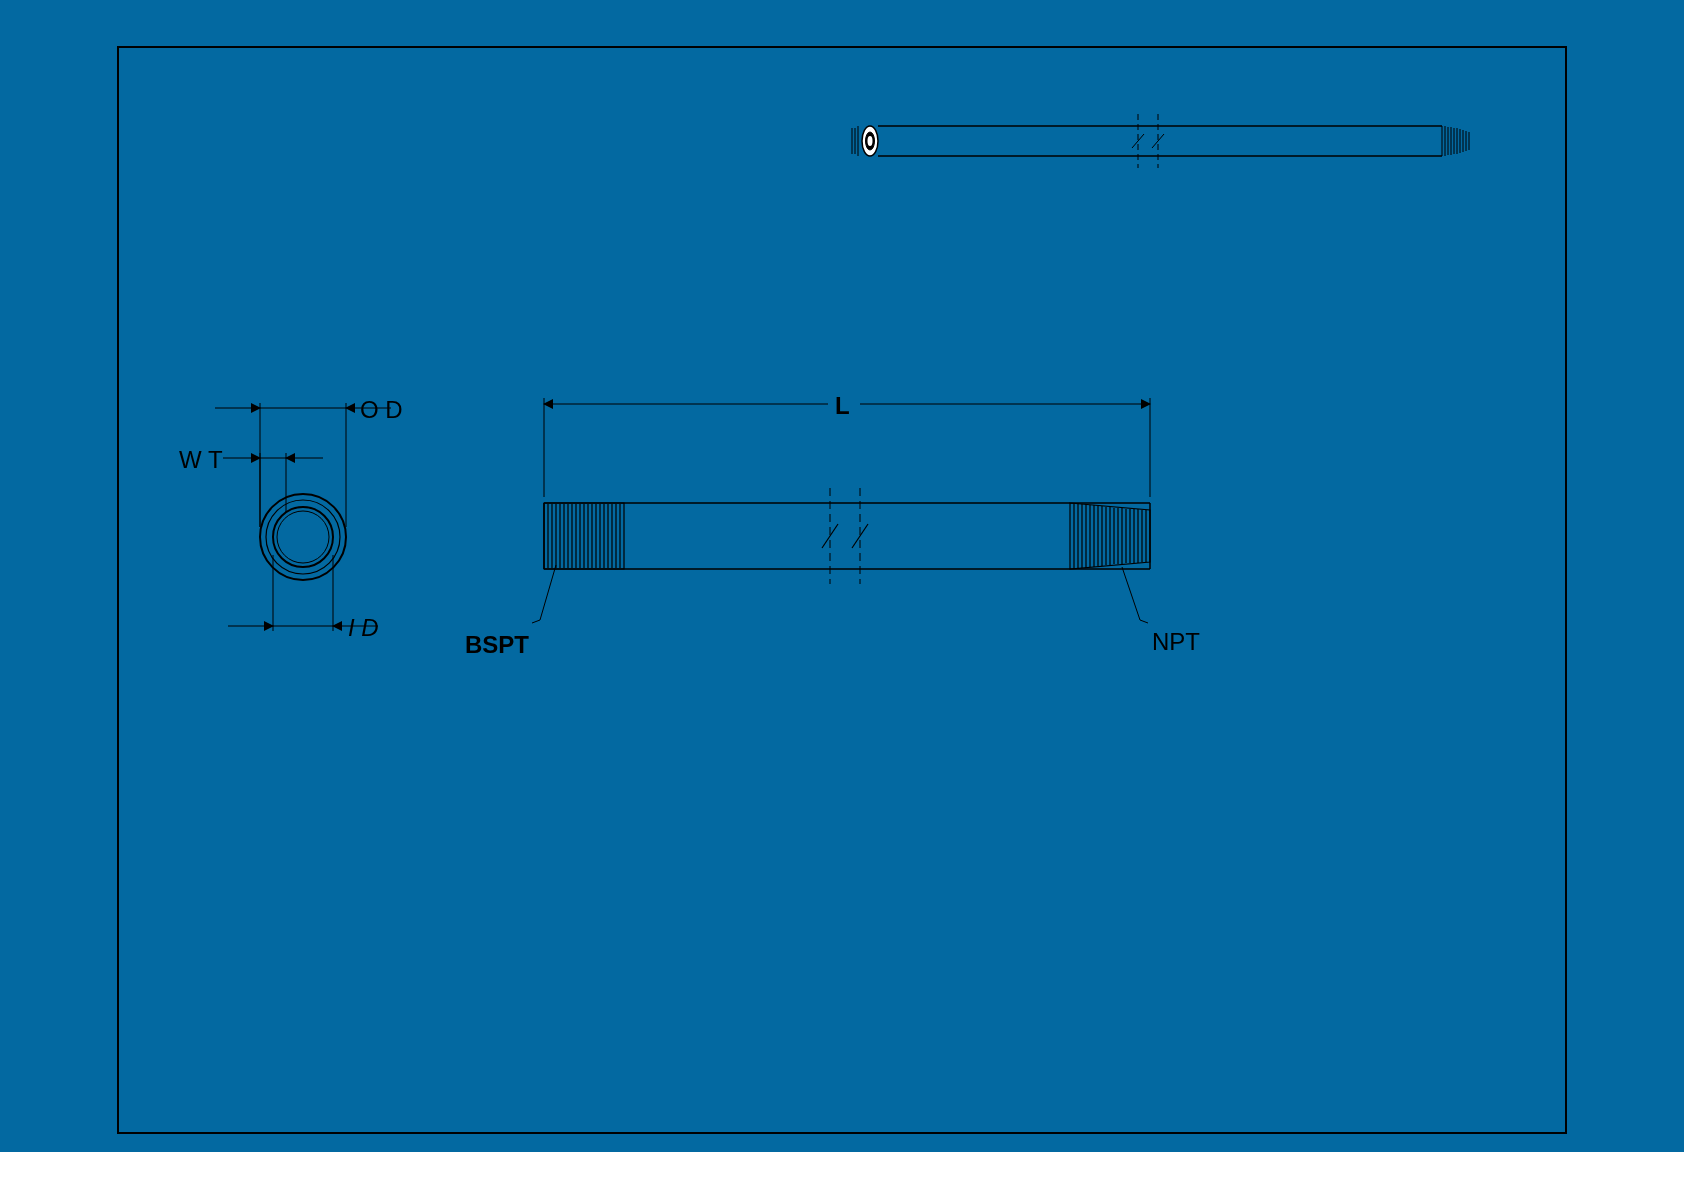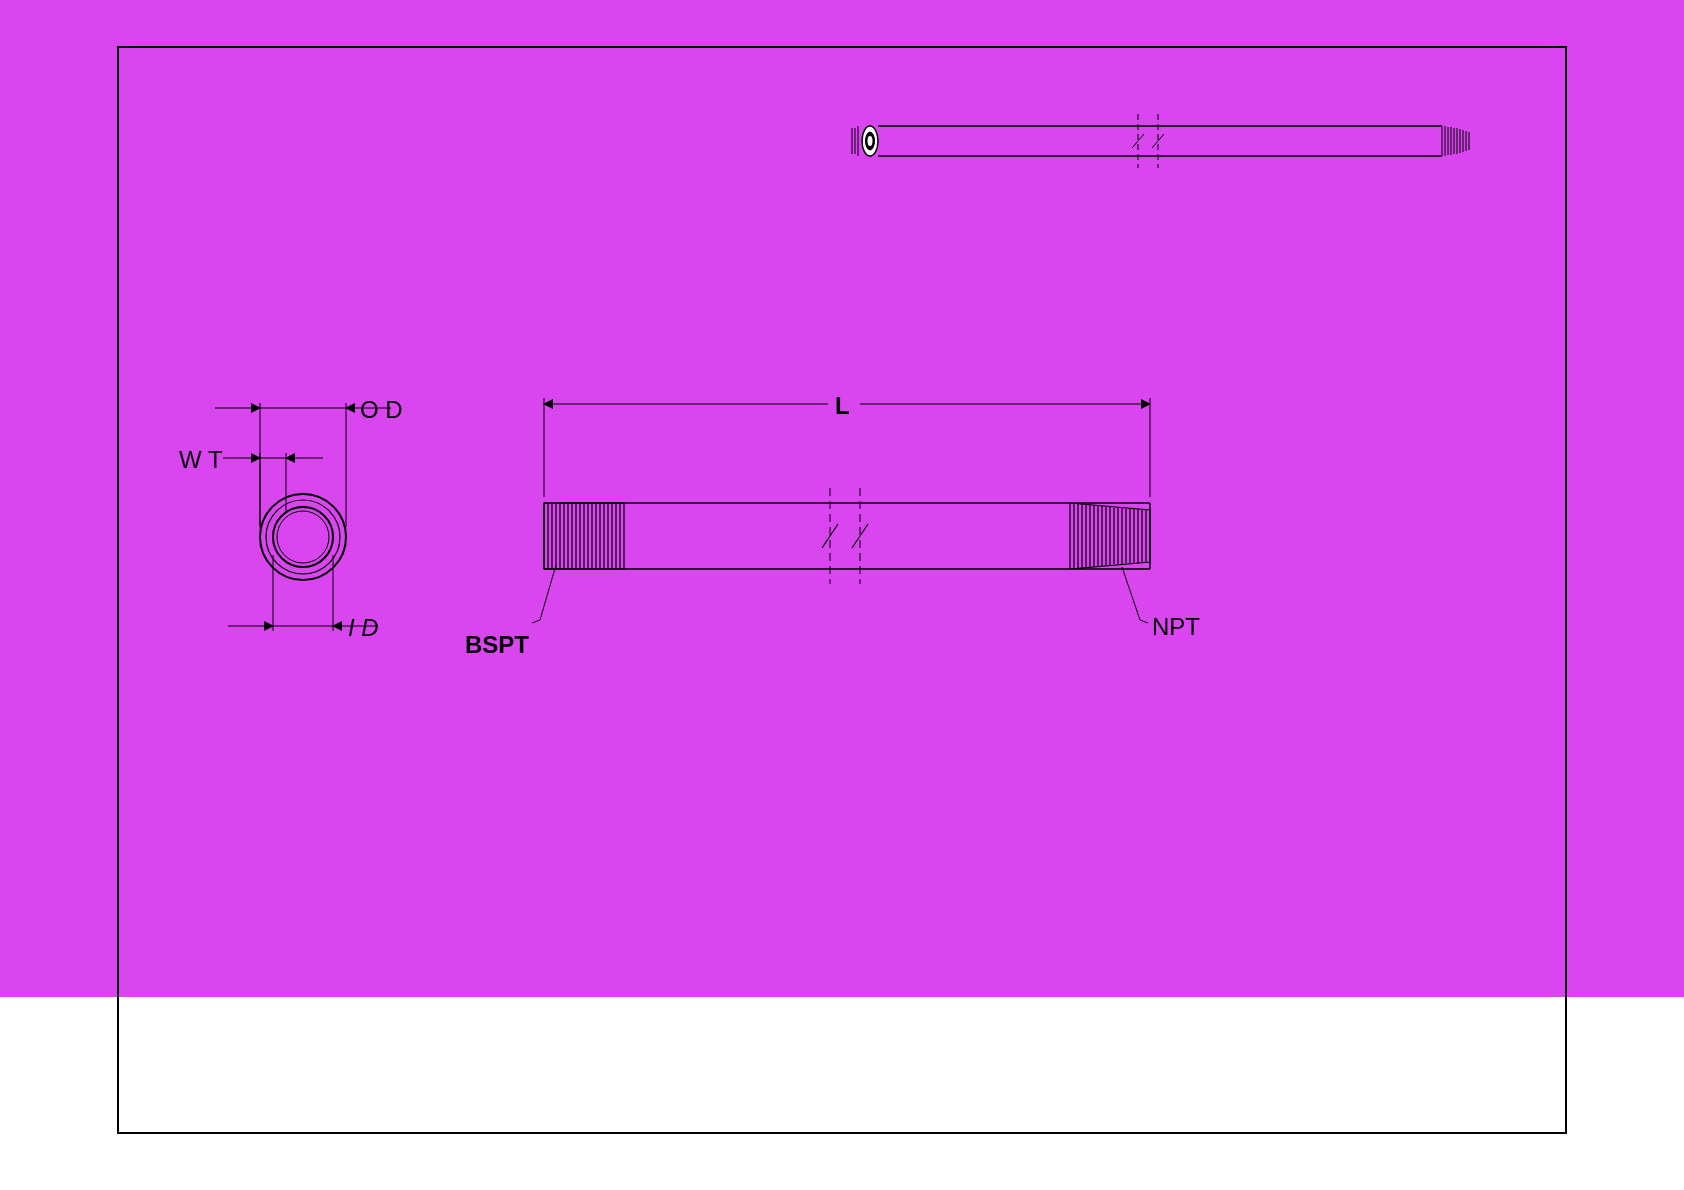--- a/index.html
+++ b/index.html
@@ -6,22 +6,22 @@
     margin: 0;
     padding: 0;
     background: #fff;
     width: 1684px;
     height: 1190px;
     font-family: Arial, Helvetica, sans-serif;
   }
   .page {
     position: relative;
     width: 1684px;
-    height: 997px;
-    background: #d946ef;
+    height: 1152px;
+    background: #0369a1;
   }
   .border-inner {
     position: absolute;
     left: 117px;
     top: 46px;
     width: 1450px;
     height: 1088px;
     border: 2px solid #000;
     box-sizing: border-box;
   }
@@ -220,15 +220,15 @@
       <line x1="1140" y1="620" x2="1148" y2="623" stroke="#000" stroke-width="1"></line>
     </g>
 
   </svg>
 
   <div class="label" style="left:360px; top:396px;">O D</div>
   <div class="label" style="left:167px; top:446px;margin-left:12px;">W T</div>
   <div class="label" style="left:348px; top:614px;font-style:italic;">I D</div>
   <div class="label bold" style="left:835px; top:392px;">L</div>
   <div class="label bold" style="left:465px; top:631px;">BSPT</div>
-  <div class="label" style="left:1152px; top:613px;text-align:center;">NPT</div>
+  <div class="label" style="left:1152px; top:628px;text-align:center;">NPT</div>
 
 </div>
 
 </body></html>

